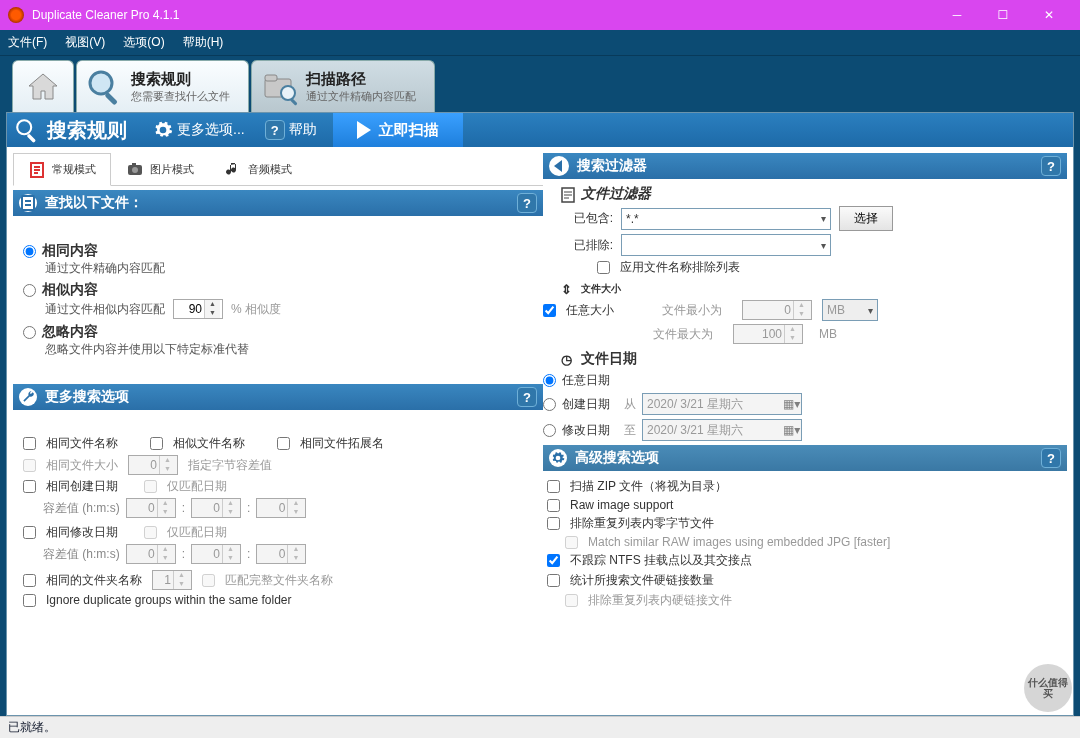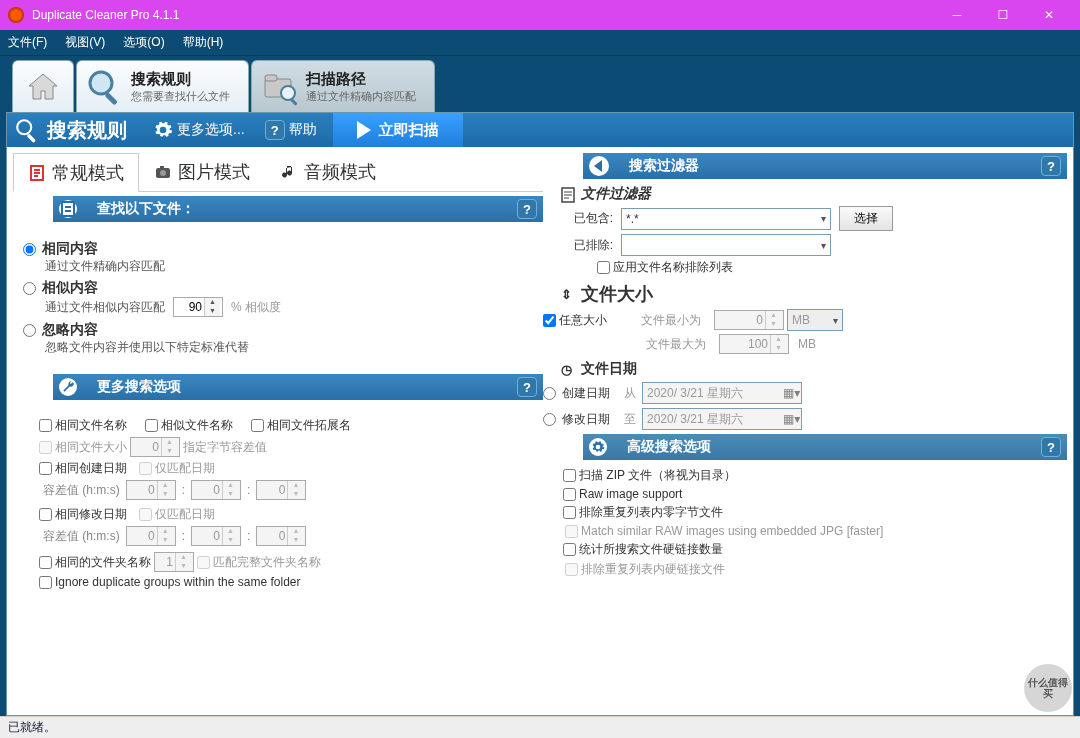--- a/index.html
+++ b/index.html
@@ -24,37 +24,37 @@
   .toolbar{background:linear-gradient(#2b7fbf,#1d6aa8); color:#fff; display:flex; align-items:center; height:34px;}
   .toolbar .tbicon{width:28px;height:28px;margin:0 6px;}
   .toolbar .tbtitle{font-size:20px;font-weight:bold;margin-right:16px;}
   .toolbar .tbitem{display:flex;align-items:center;gap:4px;padding:0 10px;font-size:14px;}
   .scanbtn{background:linear-gradient(#3aa0ff,#1e7fdc); height:34px; display:flex;align-items:center;padding:0 24px;font-size:15px;font-weight:bold;gap:8px;margin-left:6px;}
   .scanbtn .play{width:0;height:0;border-left:14px solid #fff;border-top:9px solid transparent;border-bottom:9px solid transparent;}
   .body{flex:1;display:flex;gap:0;padding:6px 6px;}
   .left{width:530px;}
   .right{flex:1;}
   .modetabs{display:flex;border-bottom:1px solid #ccc;}
-  .mtab{padding:6px 14px;display:flex;align-items:center;gap:6px;border:1px solid transparent;font-size:18px;}
+  .mtab{padding:6px 14px;display:flex;align-items:center;gap:6px;border:1px solid transparent;font-size:11px;}
   .mtab.active{border:1px solid #ccc;border-bottom:1px solid #fff;background:#fff;margin-bottom:-1px;}
   .mtab .mi{width:18px;height:18px;}
-  .sectionhdr{background:linear-gradient(#3a87c0,#2a6fa8);color:#fff;height:26px;display:flex;align-items:center;padding:0 6px;gap:20px;font-size:14px;font-weight:bold;margin-top:4px;margin-left:40px;}
+  .sectionhdr{background:linear-gradient(#3a87c0,#2a6fa8);color:#fff;height:26px;display:flex;align-items:center;padding:0 6px;gap:8px;font-size:14px;font-weight:bold;margin-top:4px;}
   .sectionhdr.sub{background:linear-gradient(#4a8cb8,#3a78a4);}
   .sectionhdr .shi{width:18px;height:18px;background:#fff;border-radius:50%;display:flex;align-items:center;justify-content:center;color:#2a6fa8;font-size:12px;}
   .help-badge{width:20px;height:20px;background:#3077aa;border:1px solid #6fb0d8;border-radius:4px;display:flex;align-items:center;justify-content:center;color:#fff;font-weight:bold;font-size:13px;}
-  .pad{padding:14px 10px;}
+  .pad{padding:22px 10px;}
   .radio-row{display:flex;align-items:center;gap:6px;margin-top:4px;}
   .radio-row input[type=radio]{margin:0;}
   .radio-label{font-weight:bold;font-size:14px;}
   .radio-desc{color:#555;font-size:12px;margin-left:22px;}
   .spin{width:50px;height:20px;border:1px solid #aaa;display:inline-flex;align-items:center;}
   .spin input{border:none;width:30px;text-align:right;padding:0 2px;font-size:12px;outline:none;}
   .spin .arrows{width:16px;display:flex;flex-direction:column;border-left:1px solid #ccc;}
   .spin .ar{height:9px;font-size:7px;text-align:center;line-height:8px;color:#555;background:#f4f4f4;}
-  .chk-row{display:flex;align-items:center;gap:3px;margin:3px 16px;font-size:12px;}
+  .chk-row{display:flex;align-items:center;gap:10px;margin:3px 0;font-size:12px;}
   .chk-row input[type=checkbox]{margin:0;}
   .chk-row.disabled{color:#999;}
   .tol-row{display:flex;align-items:center;gap:6px;margin:2px 0 6px 20px;color:#888;font-size:12px;}
   .rlabel{font-size:13px;font-weight:bold;margin:6px 0 2px 18px;display:flex;align-items:center;gap:6px;}
   .rlabel .ri{width:14px;height:14px;}
   .kv{display:flex;align-items:center;gap:8px;margin:3px 0;font-size:12px;}
   .kv .k{width:46px;text-align:right;margin-left:24px;}
   .sel{border:1px solid #7a9db5;height:22px;width:210px;background:#fff;display:flex;align-items:center;padding:0 4px;justify-content:space-between;}
   .sel .dd{font-size:10px;color:#555;}
   .btn{border:1px solid #999;background:linear-gradient(#fafafa,#e4e4e4);padding:3px 14px;font-size:12px;}
@@ -387,21 +387,21 @@
                 </div>
             </div>
             <div class="chk-row" style="margin-left:54px;">
               <input type="checkbox" style="">
                 <span>应用文件名称排除列表</span>
             </div>
           </div>
 
           <div class="rlabel">
             <span class="ri szicon"></span>
-            <span style="font-size:18px;">文件大小</span>
+            <span style="font-size:10px;">文件大小</span>
           </div>
           <div class="chk-row" style="margin-left:0;">
             <input type="checkbox" checked="" style="">
               <span>任意大小</span>
             <span style="width:28px"></span>
             <span class="muted" style="width:70px;">文件最小为</span>
             <div class="spin dis" style="width:70px;">
                 <input disabled="" style="width: 50px;" value="0">
                 <div class="arrows">
                   <div class="ar">▲</div>
@@ -423,20 +423,24 @@
                   <div class="ar">▼</div>
                 </div>
               </div>
             <span class="muted" style="margin-left:6px;">MB</span>
           </div>
 
           <div class="rlabel">
             <span class="ri clicon"></span>
             <span style="font-size:14px;">文件日期</span>
           </div>
+          <div class="radio-row">
+              <input type="radio" checked="" style="">
+              <span>任意日期</span>
+            </div>
           <div class="radio-row date-row">
             <input type="radio" style="">
               <span style="width:56px;">创建日期</span>
             <span class="muted">从</span>
             <div class="sel" style="background:#f4f4f4;">
                 <span class="muted">2020/ 3/21 星期六</span>
                 <span class="dii">▦▾</span>
               </div>
           </div>
           <div class="radio-row date-row">
@@ -470,20 +474,24 @@
               </div>
             <div class="chk-row">
                 <input type="checkbox" style="">
                 <span>排除重复列表内零字节文件</span>
               </div>
             <div class="chk-row disabled" style="margin-left:18px;">
                 <input type="checkbox" disabled="" style="">
                 <span>Match similar RAW images using embedded JPG [faster]</span>
               </div>
             <div class="chk-row">
+                <input type="checkbox" checked="" style="">
+                <span>不跟踪 NTFS 挂载点以及其交接点</span>
+              </div>
+            <div class="chk-row">
                 <input type="checkbox" style="">
                 <span>统计所搜索文件硬链接数量</span>
               </div>
             <div class="chk-row disabled" style="margin-left:18px;">
                 <input type="checkbox" disabled="" style="">
                 <span>排除重复列表内硬链接文件</span>
               </div>
           </div>
         </div>
       </div>

